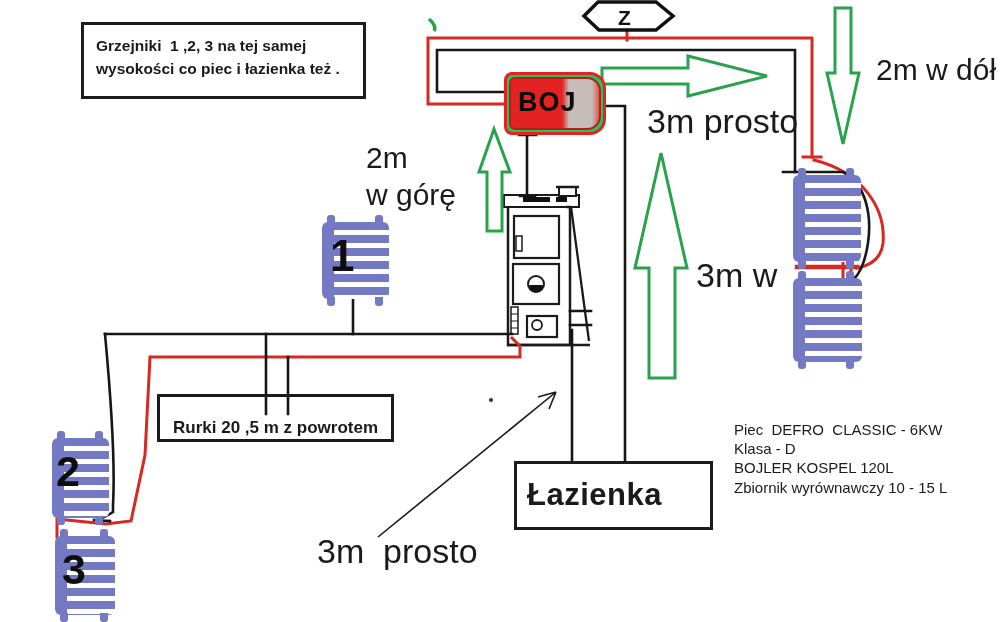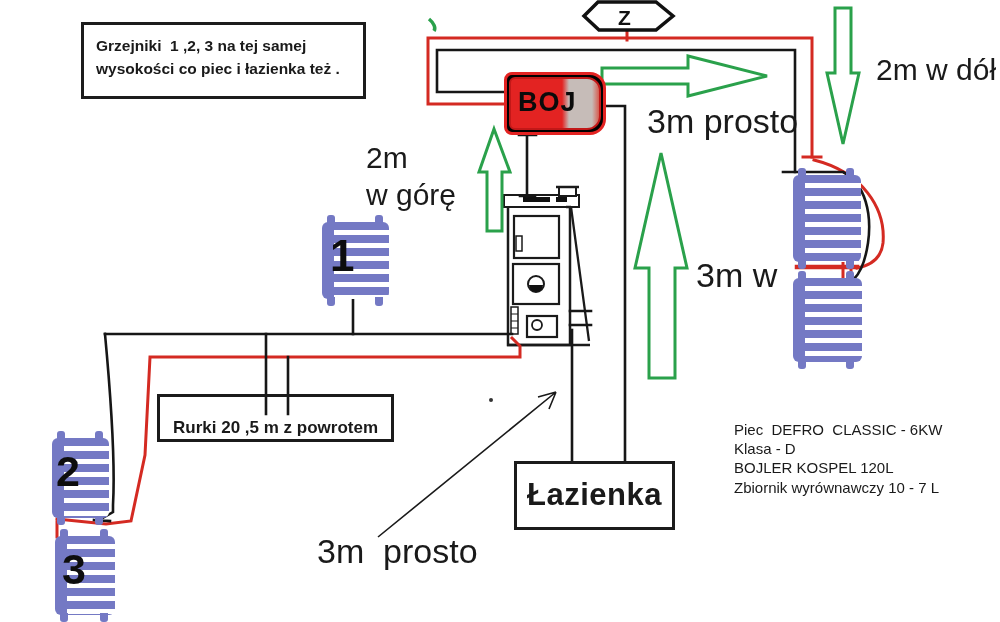--- a/index.html
+++ b/index.html
@@ -18,27 +18,27 @@
   .pipe-red{stroke:var(--supply-red);fill:none;stroke-width:3;stroke-linecap:square;}
   .pipe-red.bold{stroke-width:4.5;}
   .pipe-blk{stroke:var(--return-black);fill:none;stroke-width:2.6;stroke-linecap:square;}
   .thin-blk{stroke:#1a1a1a;fill:none;stroke-width:1.6;}
   .garrow{stroke:var(--arrow-green);fill:#ffffff;stroke-width:3;stroke-linejoin:miter;}
   
   .note-box{left:37px;top:22px;width:285px;height:77px;border:3px solid #1c1c1c;
     font-weight:bold;font-size:15.5px;line-height:1.5;padding:9px 6px 0 12px;box-sizing:border-box;background:#fff;margin-left:44px;}
   .rurki-box{left:157px;top:394px;width:237px;height:48px;border:3px solid #1b1b1b;box-sizing:border-box;
     font-weight:bold;font-size:17px;text-align:center;padding-top:21px;background:transparent;}
-  .lazienka-box{left:514px;top:461px;width:161px;height:69px;border:3px solid #1b1b1b;box-sizing:border-box;
+  .lazienka-box{left:514px;top:461px;width:199px;height:69px;border:3px solid #1b1b1b;box-sizing:border-box;
     font-weight:bold;font-size:31px;letter-spacing:.5px;padding:13px 0 0 10px;background:#fff;}
   .dist{font-size:34px;line-height:1.24;}
   .info-block{left:734px;top:420px;font-size:15px;line-height:1.28;}
   
   .boj{left:504px;top:72px;width:96px;height:57px;border:3px solid var(--boiler-red);
-    border-radius:8px 16px 16px 8px;background:#000000;box-sizing:content-box;}
+    border-radius:8px 16px 16px 8px;background:#22c55e;box-sizing:content-box;}
   .boj-inner{position:absolute;left:2px;top:2px;right:2px;bottom:2px;border:2px solid #c21818;
     border-radius:6px 14px 14px 6px;
     background:linear-gradient(90deg,var(--boiler-red) 0 58%,#c6bcb8 66% 92%,#d65c50 100%);}
   .boj-inner span{font-weight:bold;font-size:27px;color:#0b0b0b;letter-spacing:1px;
     display:block;padding-left:7px;line-height:46px;}
   
   .radiator{position:absolute;border-radius:6px;
     background-image:linear-gradient(90deg,var(--radiator-blue) 0 12px,rgba(0,0,0,0) 12px),
       repeating-linear-gradient(180deg,var(--radiator-blue) 0 8px,#ffffff 8px 13px);
     background-color:var(--radiator-blue);}
@@ -148,14 +148,14 @@
 <div class="abs dist keep-ws" style="left:876px;top:51px;font-size:30px;">2m w dół</div>
 <div class="abs dist" style="left:696px;top:253px;line-height:1.3;">
   <div>3m w</div>
 </div>
 <div class="abs dist keep-ws" style="left:317px;top:530px;">3m  prosto</div>
 
 <div class="abs info-block">
   <div class="keep-ws">Piec  DEFRO  CLASSIC - 6KW</div>
   <div class="keep-ws">Klasa - D</div>
   <div class="keep-ws">BOJLER KOSPEL 120L</div>
-  <div class="keep-ws">Zbiornik wyrównawczy 10 - 7 L</div>
+  <div class="keep-ws">Zbiornik wyrównawczy 10 - 15 L</div>
 </div>
 
 </body></html>

